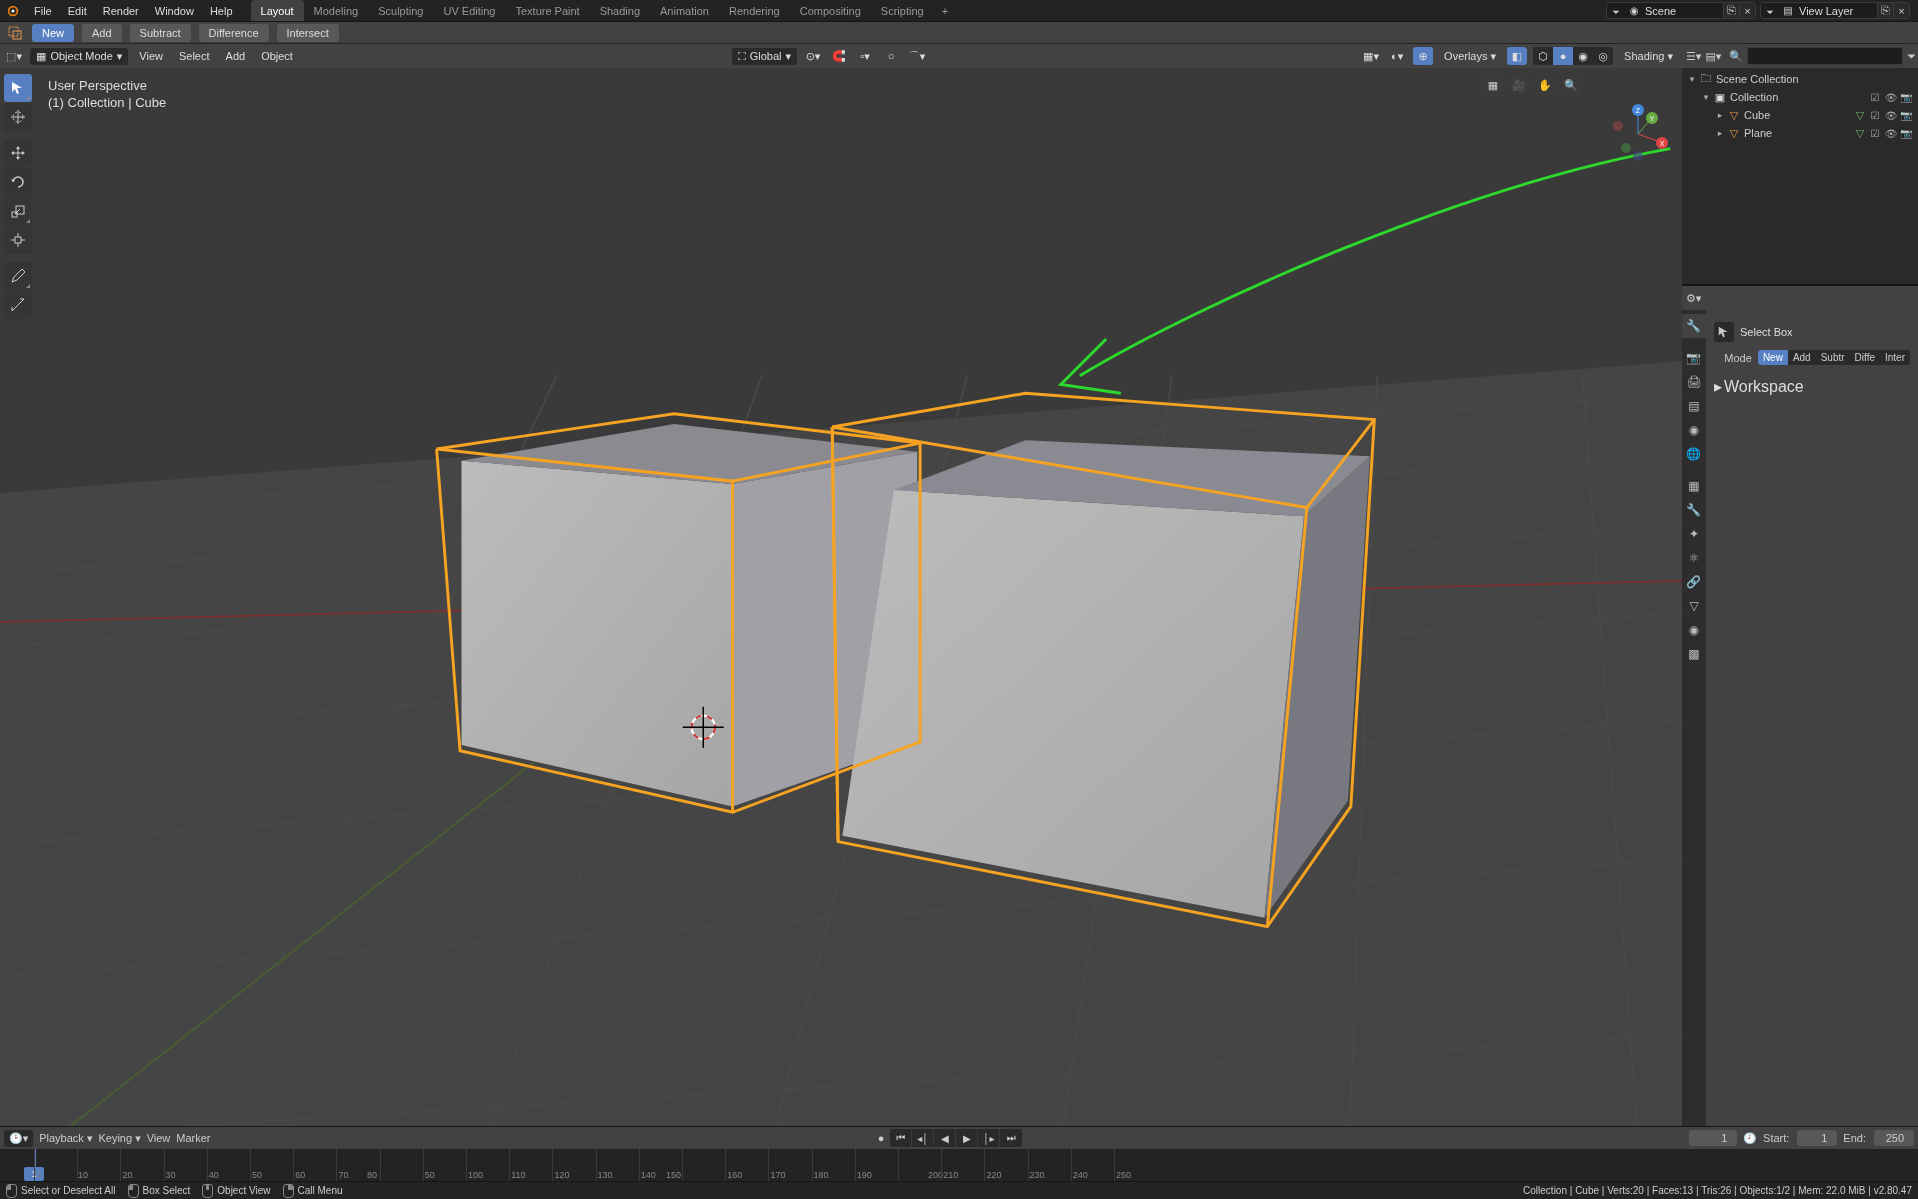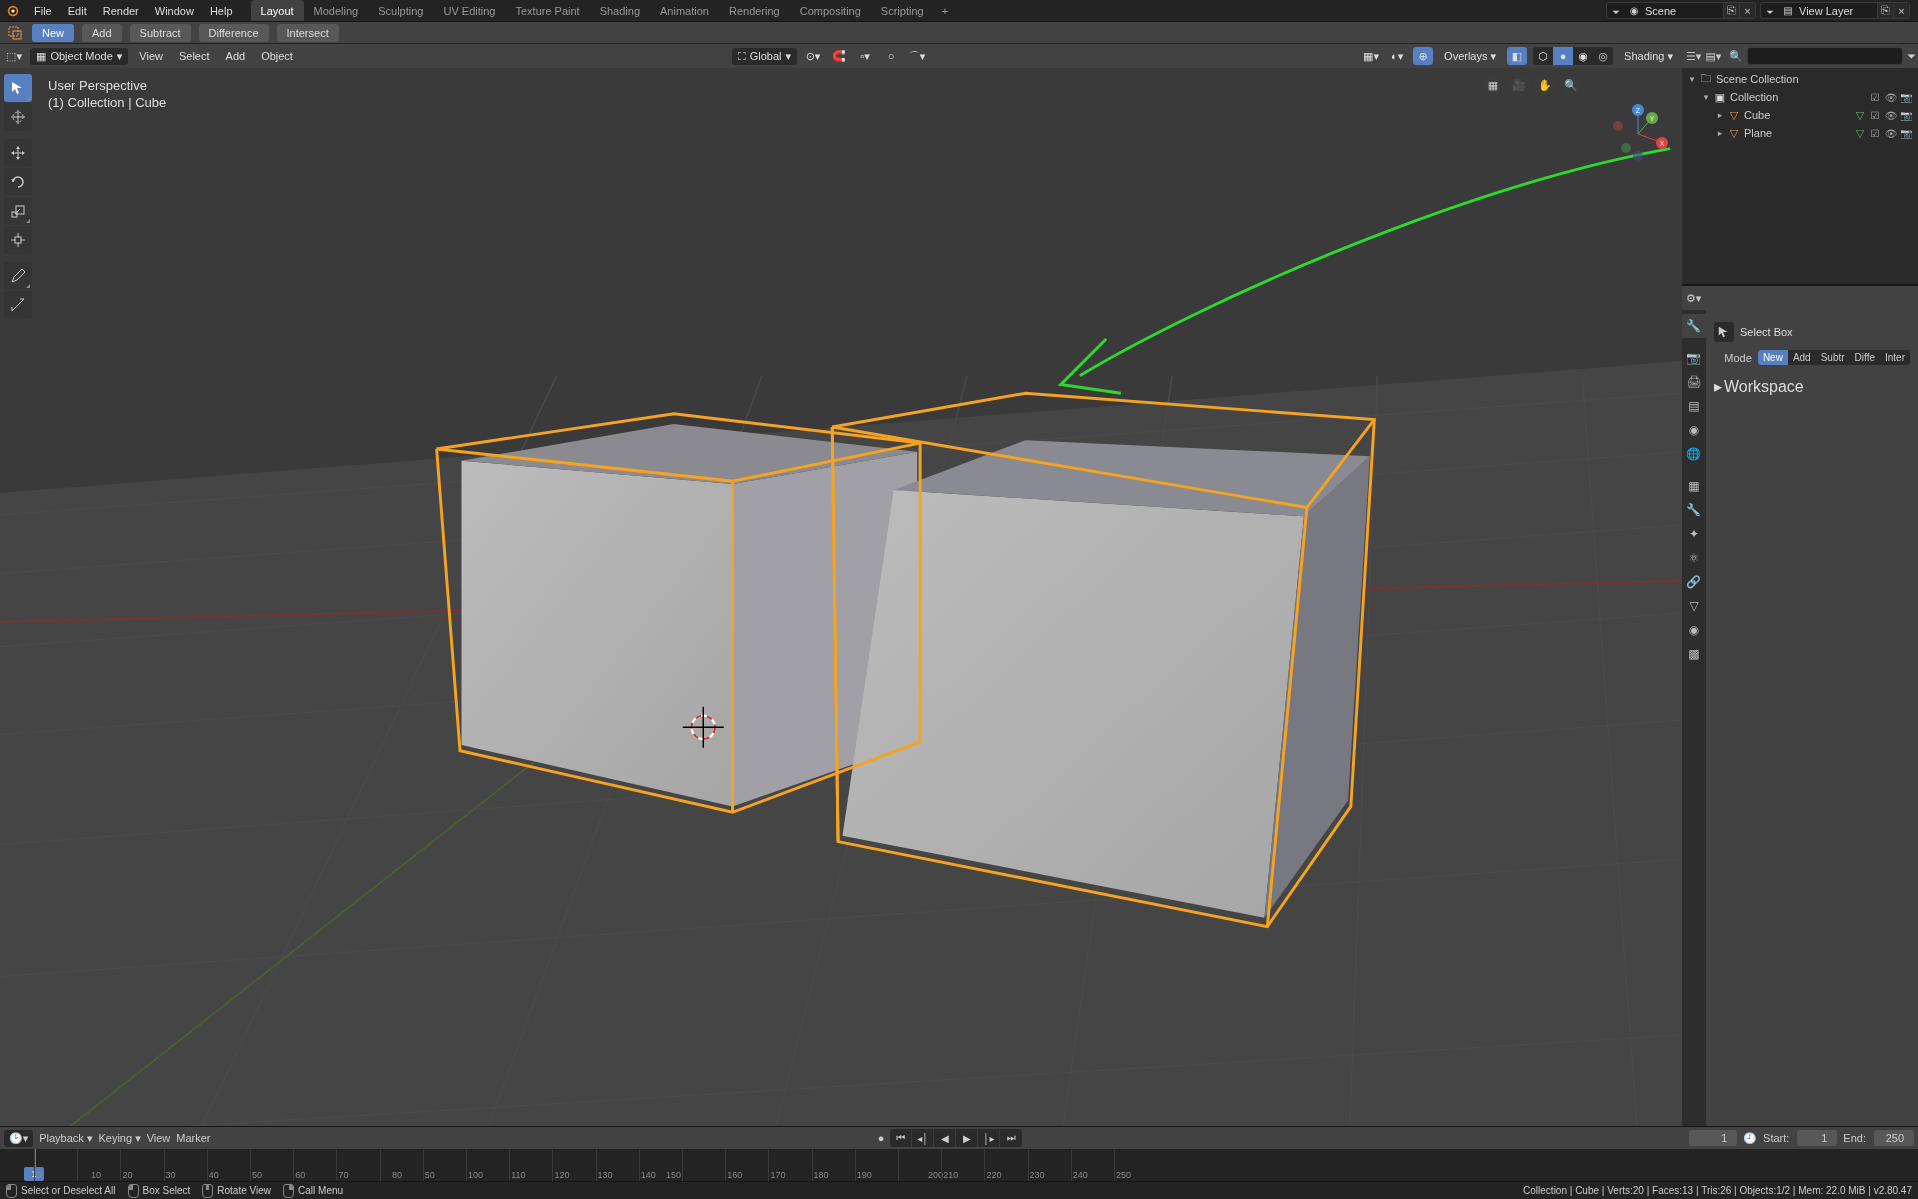--- a/index.html
+++ b/index.html
@@ -500,35 +500,35 @@
     <span class="num-field" style="min-width:40px">250</span>
   </div>
   <div class="tl-track" id="tl-track">
 
     <div class="tl-cursor" style="left:30px">
       <div class="tl-cursor-head">1</div>
     </div>
   <div class="tl-tick" style="left: 30px;"></div>
       <div class="tl-tick-label" style="left: 30px;">0</div>
       <div class="tl-tick" style="left: 73.2px;"></div>
-      <div class="tl-tick-label" style="left: 85px; margin-top: 30px;">10</div>
+      <div class="tl-tick-label" style="left: 72px; margin-top: 30px;">10</div>
       <div class="tl-tick" style="left: 116.4px;"></div>
       <div class="tl-tick-label" style="left: 116.4px;">20</div>
       <div class="tl-tick" style="left: 159.6px;"></div>
       <div class="tl-tick-label" style="left: 159.6px;">30</div>
       <div class="tl-tick" style="left: 202.8px;"></div>
       <div class="tl-tick-label" style="left: 202.8px;">40</div>
       <div class="tl-tick" style="left: 246px;"></div>
       <div class="tl-tick-label" style="left: 246px;">50</div>
       <div class="tl-tick" style="left: 289.2px;"></div>
       <div class="tl-tick-label" style="left: 289.2px;">60</div>
       <div class="tl-tick" style="left: 332.4px;"></div>
       <div class="tl-tick-label" style="left: 332.4px;">70</div>
       <div class="tl-tick" style="left: 375.6px;"></div>
-      <div class="tl-tick-label" style="left: 386px;">80</div>
+      <div class="tl-tick-label" style="left: 361px;">80</div>
       <div class="tl-tick" style="left: 418.8px;"></div>
       <div class="tl-tick-label" style="left: 418.8px;">50</div>
       <div class="tl-tick" style="left: 462px;"></div>
       <div class="tl-tick-label" style="left: 462px;">100</div>
       <div class="tl-tick" style="left: 505.2px;"></div>
       <div class="tl-tick-label" style="left: 505.2px;">110</div>
       <div class="tl-tick" style="left: 548.4px;"></div>
       <div class="tl-tick-label" style="left: 548.4px;">120</div>
       <div class="tl-tick" style="left: 591.6px;"></div>
       <div class="tl-tick-label" style="left: 591.6px;">130</div>
@@ -563,21 +563,21 @@
   <span class="seg">
     <span class="mouse-ico left"></span>
     <span>Select or Deselect All</span>
   </span>
   <span class="seg">
     <span class="mouse-ico left"></span>
     <span>Box Select</span>
   </span>
   <span class="seg">
     <span class="mouse-ico mid"></span>
-    <span>Rotate View</span>
+    <span>Object View</span>
   </span>
   <span class="seg">
     <span class="mouse-ico right"></span>
     <span>Call Menu</span>
   </span>
   <span class="spacer"></span>
   <span>Collection | Cube | Verts:20 | Faces:13 | Tris:26 | Objects:1/2 | Mem: 22.0 MiB | v2.80.47</span>
 </div>
 
 </body></html>

